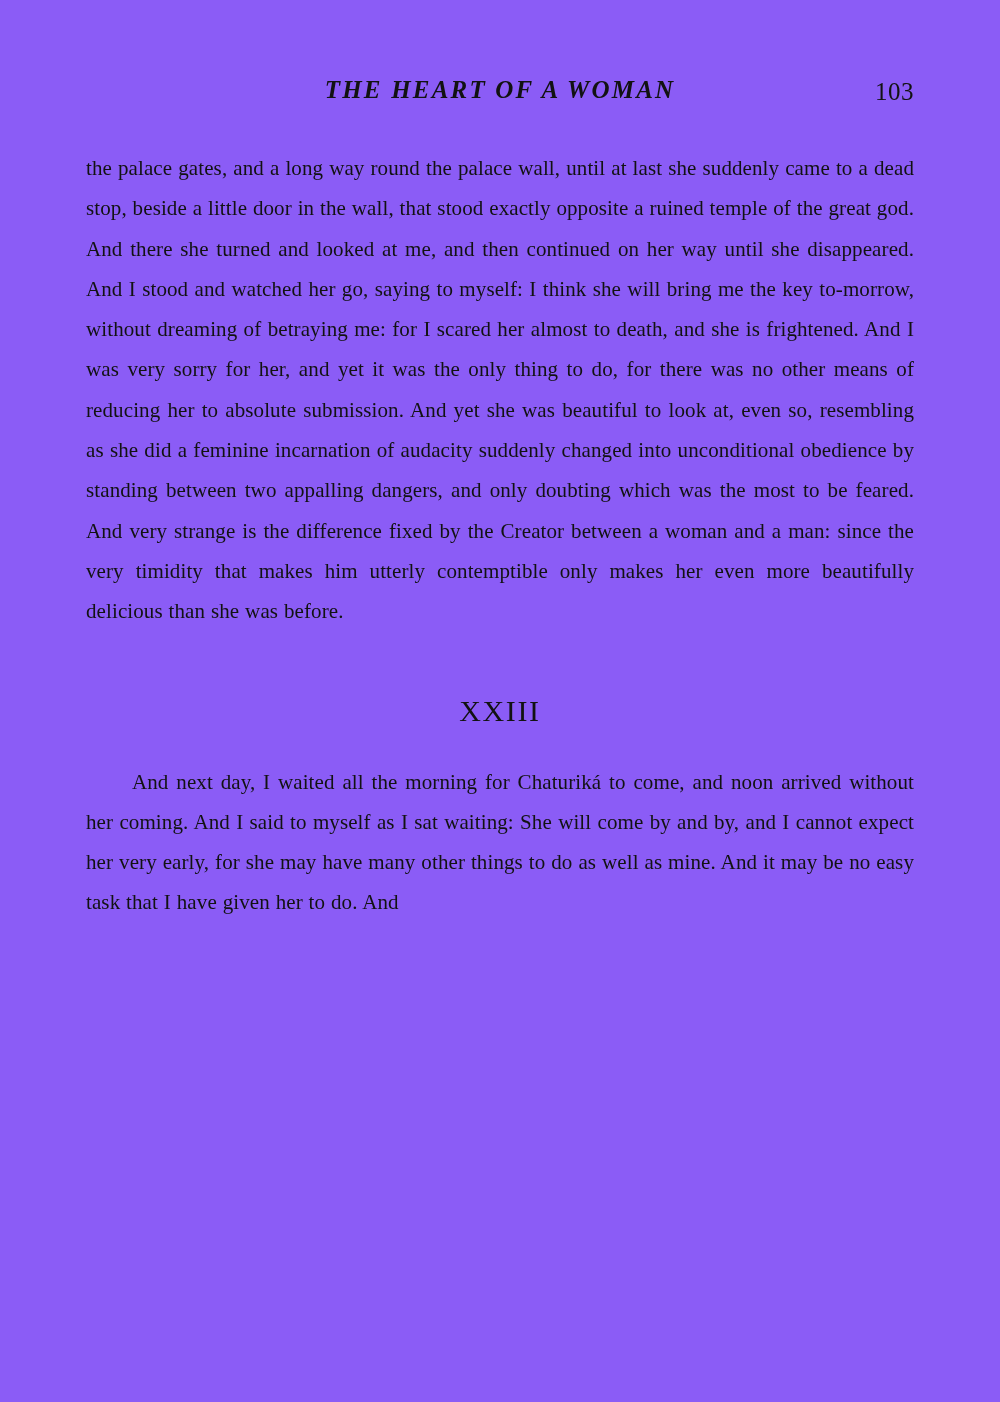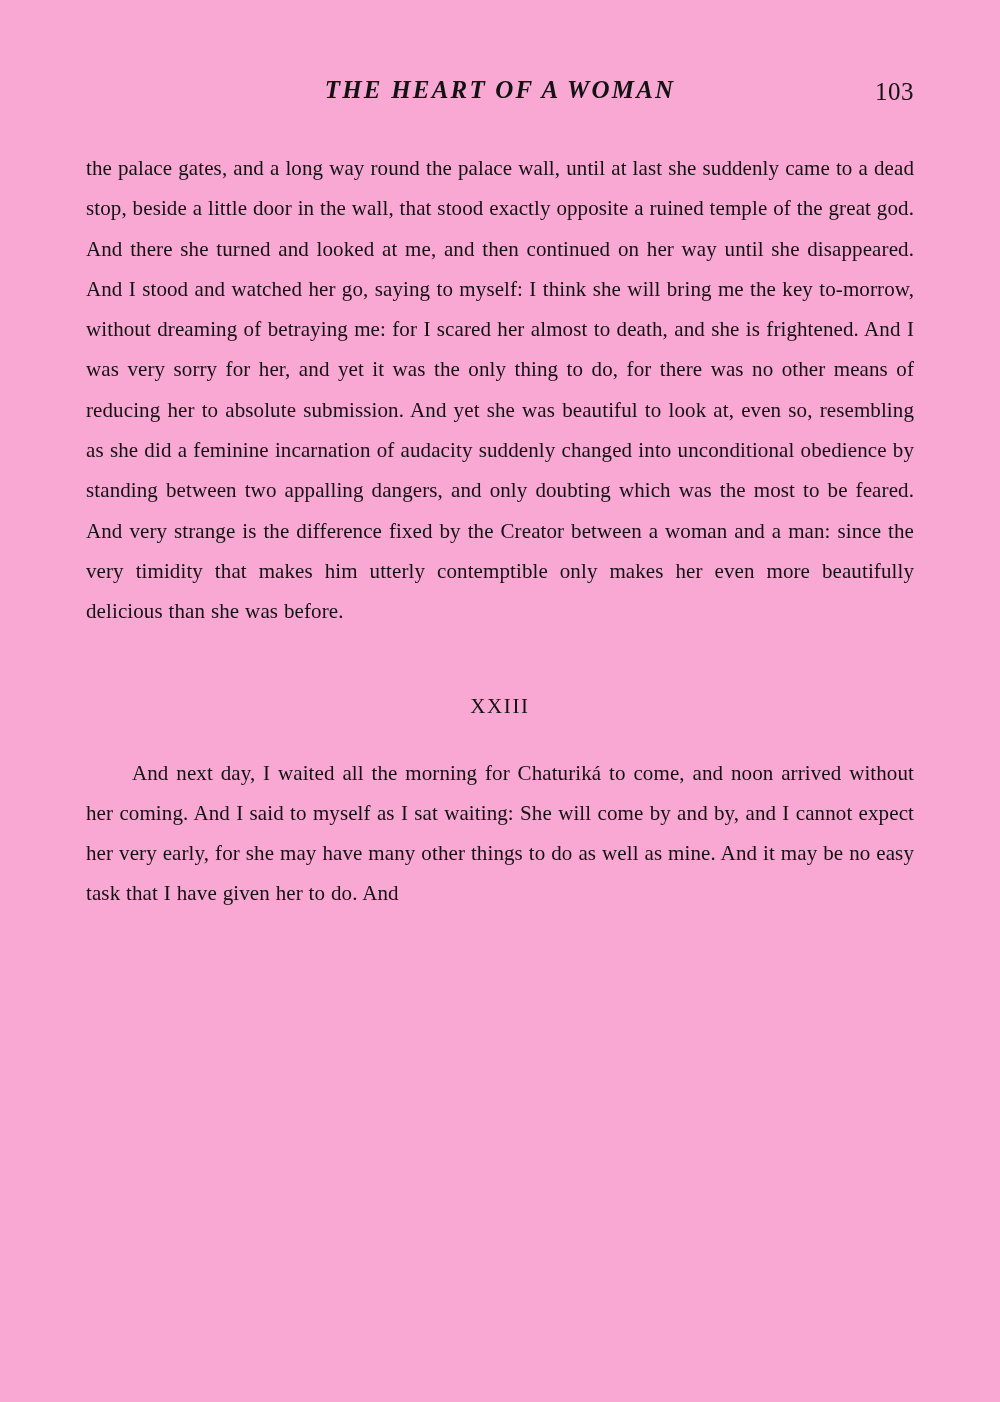--- a/index.html
+++ b/index.html
@@ -13,21 +13,21 @@
     position: relative;
     font-family: "Liberation Serif", serif;
     color: #121212;
     overflow: hidden;
   }
   .page {
     position: absolute;
     left: 0; top: 0;
     width: 1000px;
     height: 1402px;
-    background: #f9a8d4;
+    background: #8b5cf6;
   }
   .running-head {
     position: absolute;
     left: 88px;
     top: 76px;
     width: 824px;
     display: flex;
     align-items: baseline;
     justify-content: center;
   }
@@ -69,21 +69,21 @@
   p.body.first {
     text-indent: 0;
   }
   p.body.indent {
     text-indent: 46px;
   }
   .chapter-number {
     margin-top: 62px;
     margin-bottom: 34px;
     text-align: center;
-    font-size: 21px;
+    font-size: 30px;
     letter-spacing: 1.6px;
   }
 </style>
 </head>
 <body>
 
 <div class="page">
 
   <div class="running-head">
     <span class="title">THE HEART OF A WOMAN</span>

